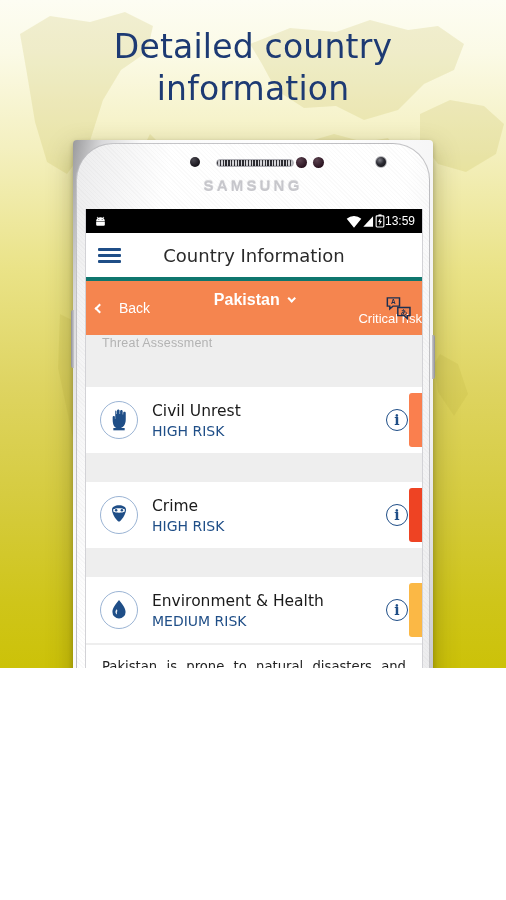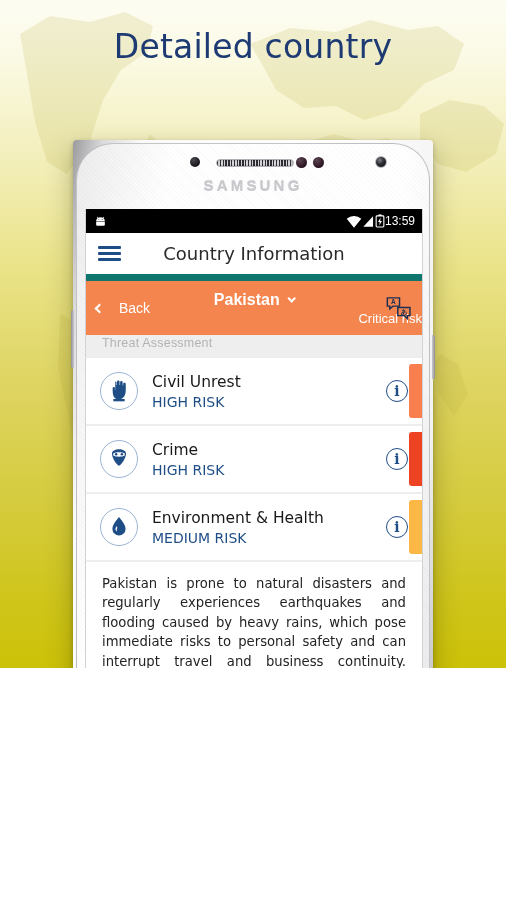--- a/index.html
+++ b/index.html
@@ -130,21 +130,21 @@
   .sb-left { flex: 1; display: flex; align-items: center; gap: 4px; }
   .sb-right { display: flex; align-items: center; }
   .sb-time { font-size: 12px; font-family: "Liberation Sans", sans-serif; }
 
   
   .appbar {
     height: 48px; background: #fff;
     display: flex; align-items: center;
     padding: 0 12px;
     position: relative;
-    border-bottom: 7px solid #0f766e;
+    border-bottom: 4px solid #0f766e;
   }
   .hamburger { width: 23px; display: flex; flex-direction: column; gap: 3px; cursor: pointer; }
   .hamburger i { display: block; height: 3px; background: #1f4e87; border-radius: 1px; }
   .appbar-title {
     position: absolute; left: 0; right: 0; text-align: center;
     font-size: 18px; color: #2a2a2a;
     font-family: "DejaVu Sans", sans-serif;
     pointer-events: none;
   }
 
@@ -199,20 +199,21 @@
   }
 
   .risk-row {
     position: relative;
     background: #fff;
     height: 66px;
     display: flex; align-items: center;
     padding-left: 14px;
     margin-bottom: 2px;
     cursor: pointer;
+    margin-top: 29px;
   }
   .risk-icon {
     width: 38px; height: 38px; border-radius: 50%;
     border: 1.6px solid #9bb4d4;
     display: flex; align-items: center; justify-content: center;
     flex: 0 0 auto;
     background: #fff;
   }
   .risk-texts { margin-left: 14px; flex: 1; }
   .risk-title {
@@ -321,20 +322,21 @@
         <path d="M420 230 l30 -14 34 6 20 18 -8 30 -30 18 -28 -8 -18 -24 z"></path>
         <path d="M408 420 l14 18 6 38 -12 26 -14 -28 -4 -38 z"></path>
         <path d="M440 470 l18 10 10 30 -14 22 -16 -24 -4 -28 z"></path>
         <path d="M60 430 l24 12 14 40 18 60 10 66 -14 30 -22 -26 -18 -62 -14 -66 z"></path>
       </g>
     </svg>
   </div>
 
   <div class="headline">
     <div>Detailed country</div>
+    <div>information</div>
   </div>
 
   <div class="phone">
     <div class="side-btn side-vol"></div>
     <div class="side-btn side-pwr"></div>
 
     <div class="phone-inner">
 
       <div class="bezel-top">
         <div class="sensor-dot sensor-a"></div>

